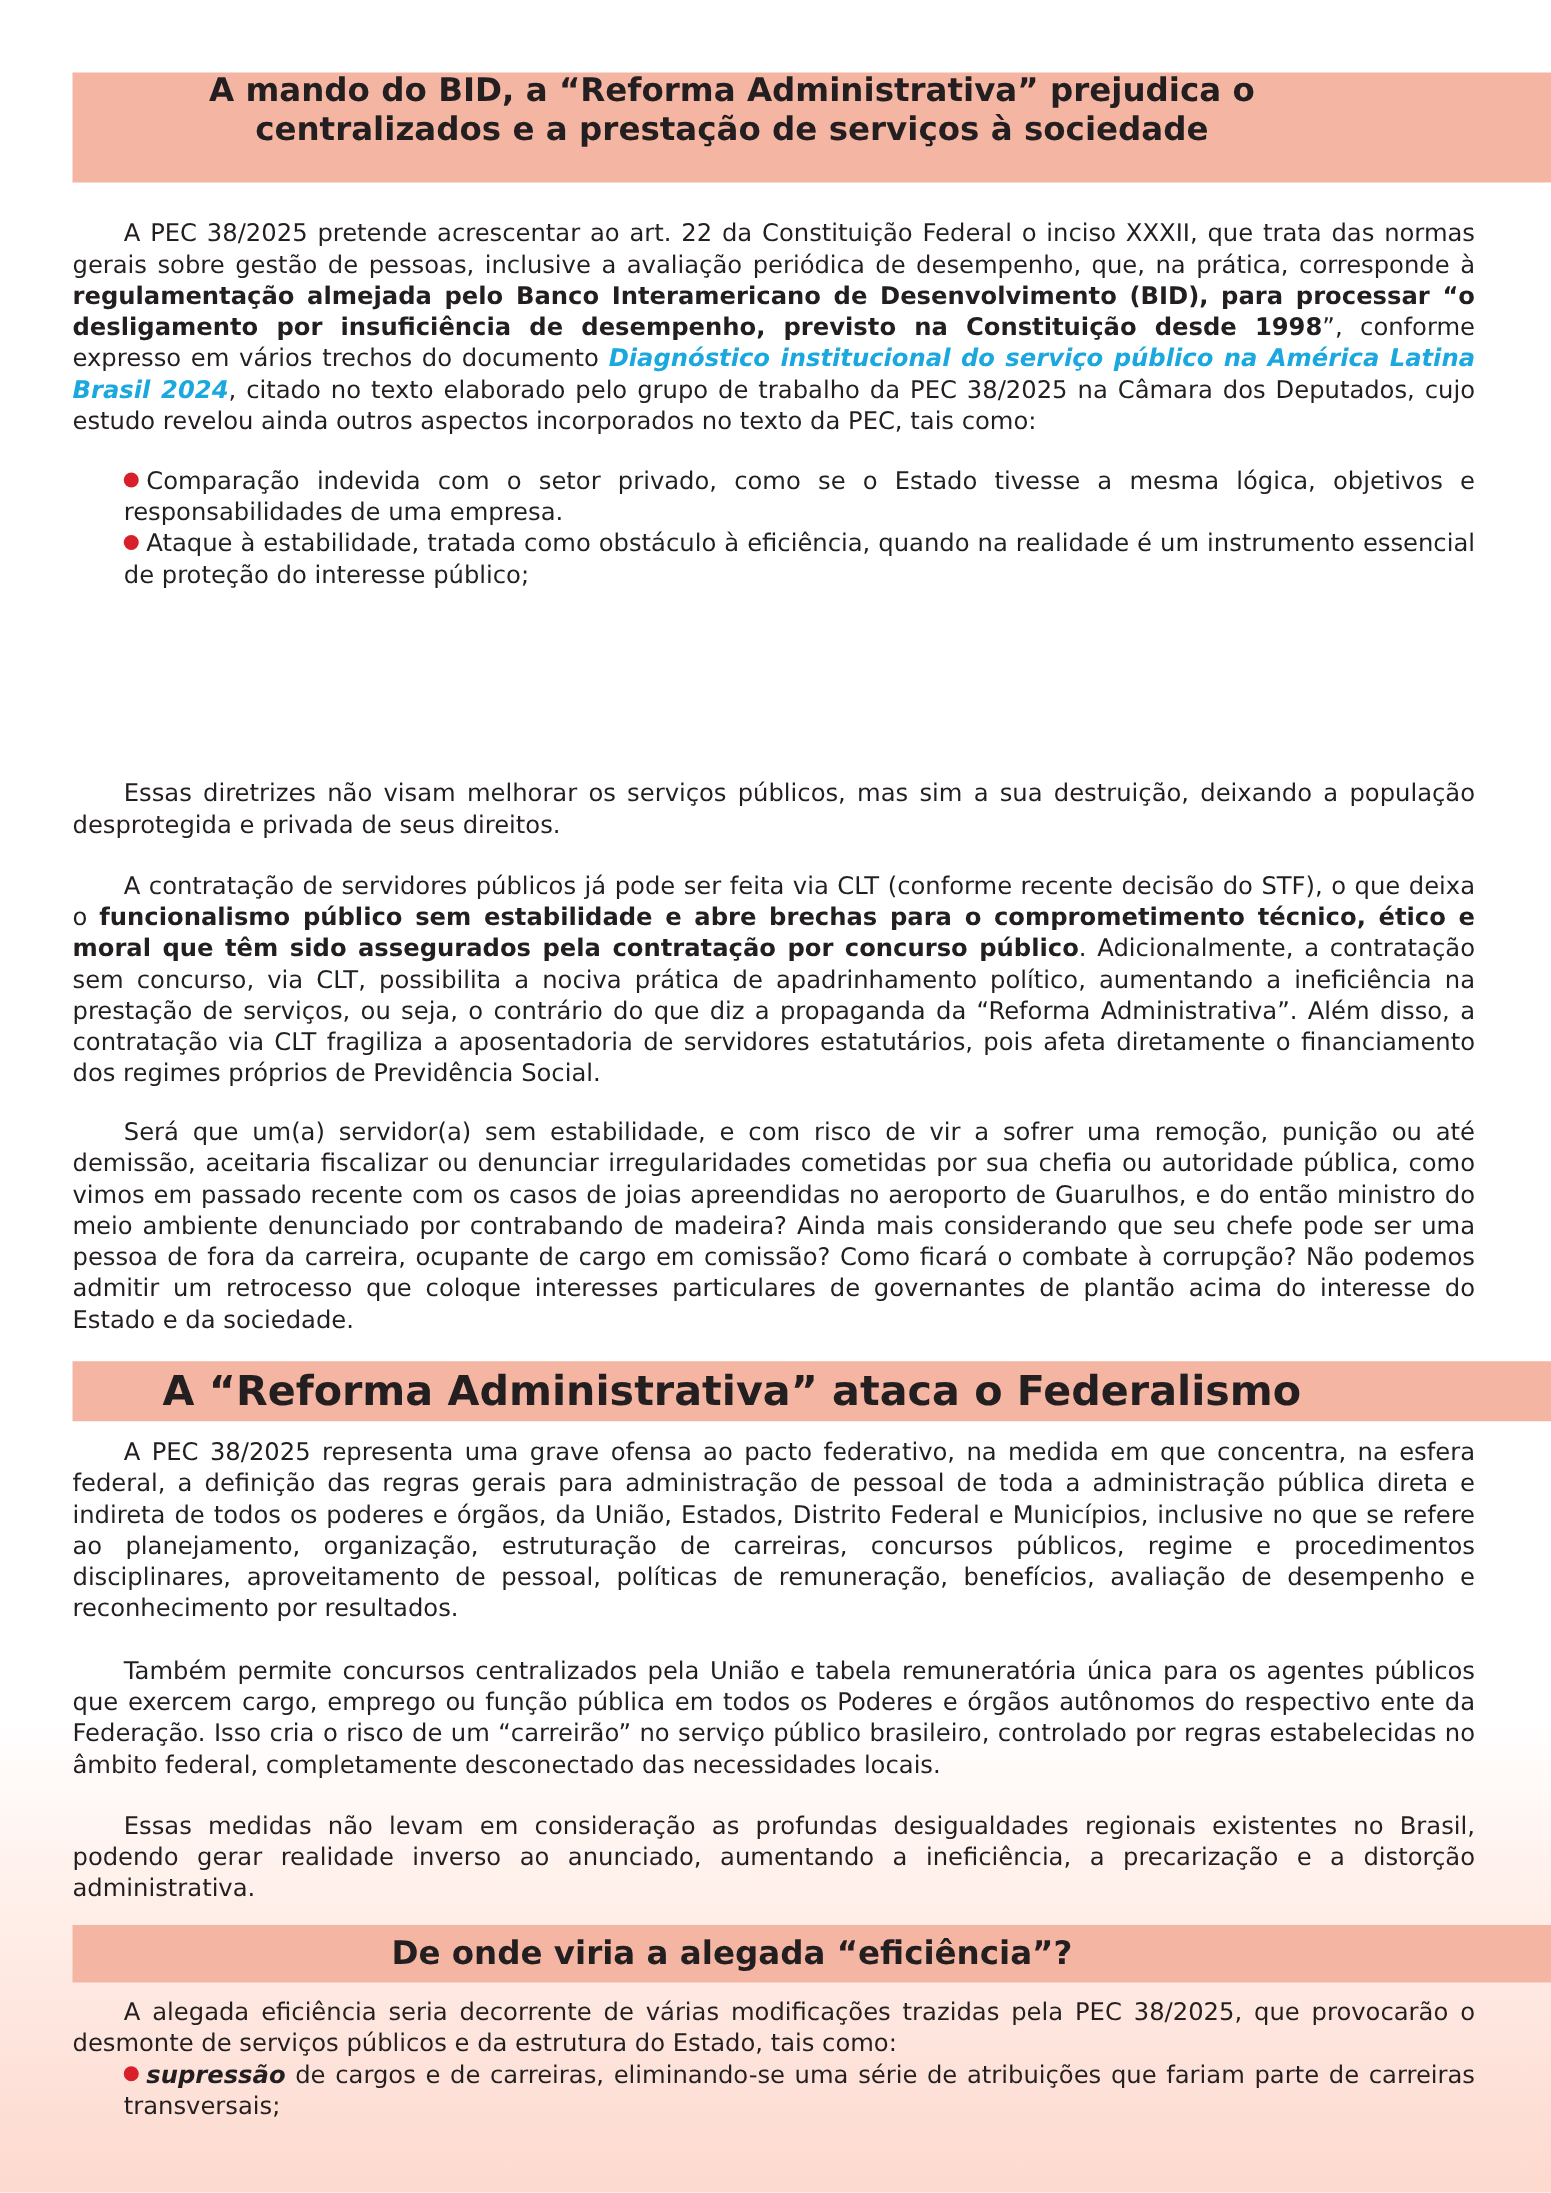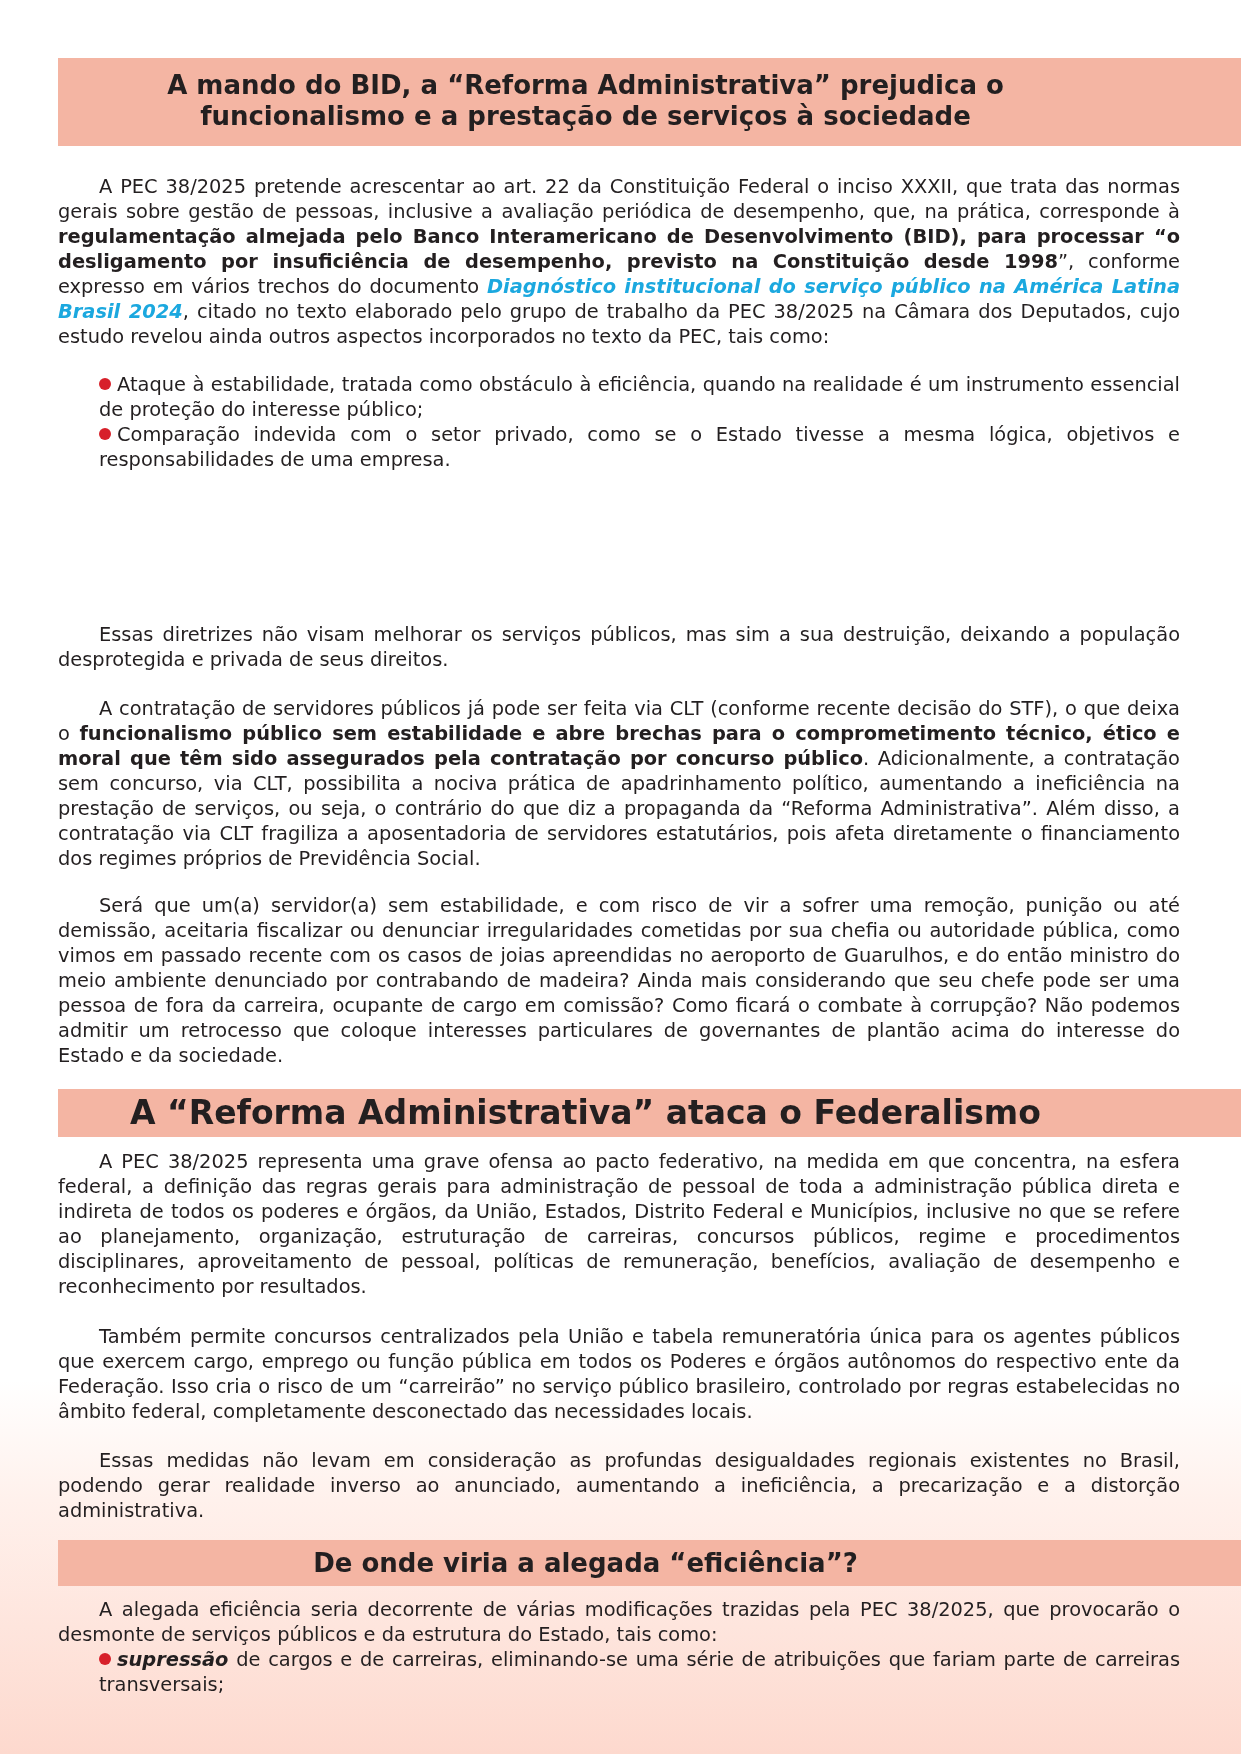--- a/index.html
+++ b/index.html
@@ -17,21 +17,21 @@
       left: 58px;
       right: 0;
       background: #f4b5a3;
       color: #231f20;
       font-family: "DejaVu Sans", sans-serif;
       font-weight: bold;
       text-align: center;
       box-sizing: border-box;
       padding-right: 128px;
     }
-    .banner-1 { top: 58px; height: 88px; font-size: 26px; line-height: 31px; padding-top: 12px; }
+    .banner-1 { top: 58px; height: 88px; font-size: 26px; line-height: 31px; padding-top: 0; }
     .banner-2 { top: 1089px; height: 48px; font-size: 33px; line-height: 48px; }
     .banner-3 { top: 1540px; height: 46px; font-size: 26px; line-height: 46px; }
     .banner span { display: block; }
 
     .block {
       position: absolute;
       left: 58px;
       width: 1122px;
       font-size: 19.4px;
       line-height: 25px;
@@ -60,31 +60,31 @@
       background: #d7202a;
       margin-right: 6px;
       vertical-align: 1px;
     }
   </style>
 </head>
 <body>
 
 <div class="banner banner-1">
   <span>A mando do BID, a “Reforma Administrativa” prejudica o</span>
-  <span>funcionalismo e a prestação de serviços à sociedade</span>
+  <span>centralizados e a prestação de serviços à sociedade</span>
 </div>
 
 <div class="block" style="top:174px;">
   <p><span>A PEC 38/2025 pretende acrescentar ao art. 22 da Constituição Federal o inciso XXXII, que trata das normas gerais sobre gestão de pessoas, inclusive a avaliação periódica de desempenho, que, na prática, corresponde à </span><b>regulamentação almejada pelo Banco Interamericano de Desenvolvimento (BID), para processar “o desligamento por insuficiência de desempenho, previsto na Constituição desde 1998</b><span>”, conforme expresso em vários trechos do documento </span><span class="link">Diagnóstico institucional do serviço público na América Latina Brasil 2024</span><span>, citado no texto elaborado pelo grupo de trabalho da PEC 38/2025 na Câmara dos Deputados, cujo estudo revelou ainda outros aspectos incorporados no texto da PEC, tais como:</span></p>
 </div>
 
 <div class="block" style="top:372px;">
   <ul class="bullets">
+    <li><span class="dot"></span><span>Comparação indevida com o setor privado, como se o Estado tivesse a mesma lógica, objetivos e responsabilidades de uma empresa.</span></li>
     <li><span class="dot"></span><span>Ataque à estabilidade, tratada como obstáculo à eficiência, quando na realidade é um instrumento essencial de proteção do interesse público;</span></li>
-    <li><span class="dot"></span><span>Comparação indevida com o setor privado, como se o Estado tivesse a mesma lógica, objetivos e responsabilidades de uma empresa.</span></li>
   </ul>
 </div>
 
 <div class="block" style="top:622px;">
   <p>Essas diretrizes não visam melhorar os serviços públicos, mas sim a sua destruição, deixando a população desprotegida e privada de seus direitos.</p>
 </div>
 
 <div class="block" style="top:696px;">
   <p><span>A contratação de servidores públicos já pode ser feita via CLT (conforme recente decisão do STF), o que deixa o </span><b>funcionalismo público sem estabilidade e abre brechas para o comprometimento técnico, ético e moral que têm sido assegurados pela contratação por concurso público</b><span>. Adicionalmente, a contratação sem concurso, via CLT, possibilita a nociva prática de apadrinhamento político, aumentando a ineficiência na prestação de serviços, ou seja, o contrário do que diz a propaganda da “Reforma Administrativa”. Além disso, a contratação via CLT fragiliza a aposentadoria de servidores estatutários, pois afeta diretamente o financiamento dos regimes próprios de Previdência Social.</span></p>
 </div>

